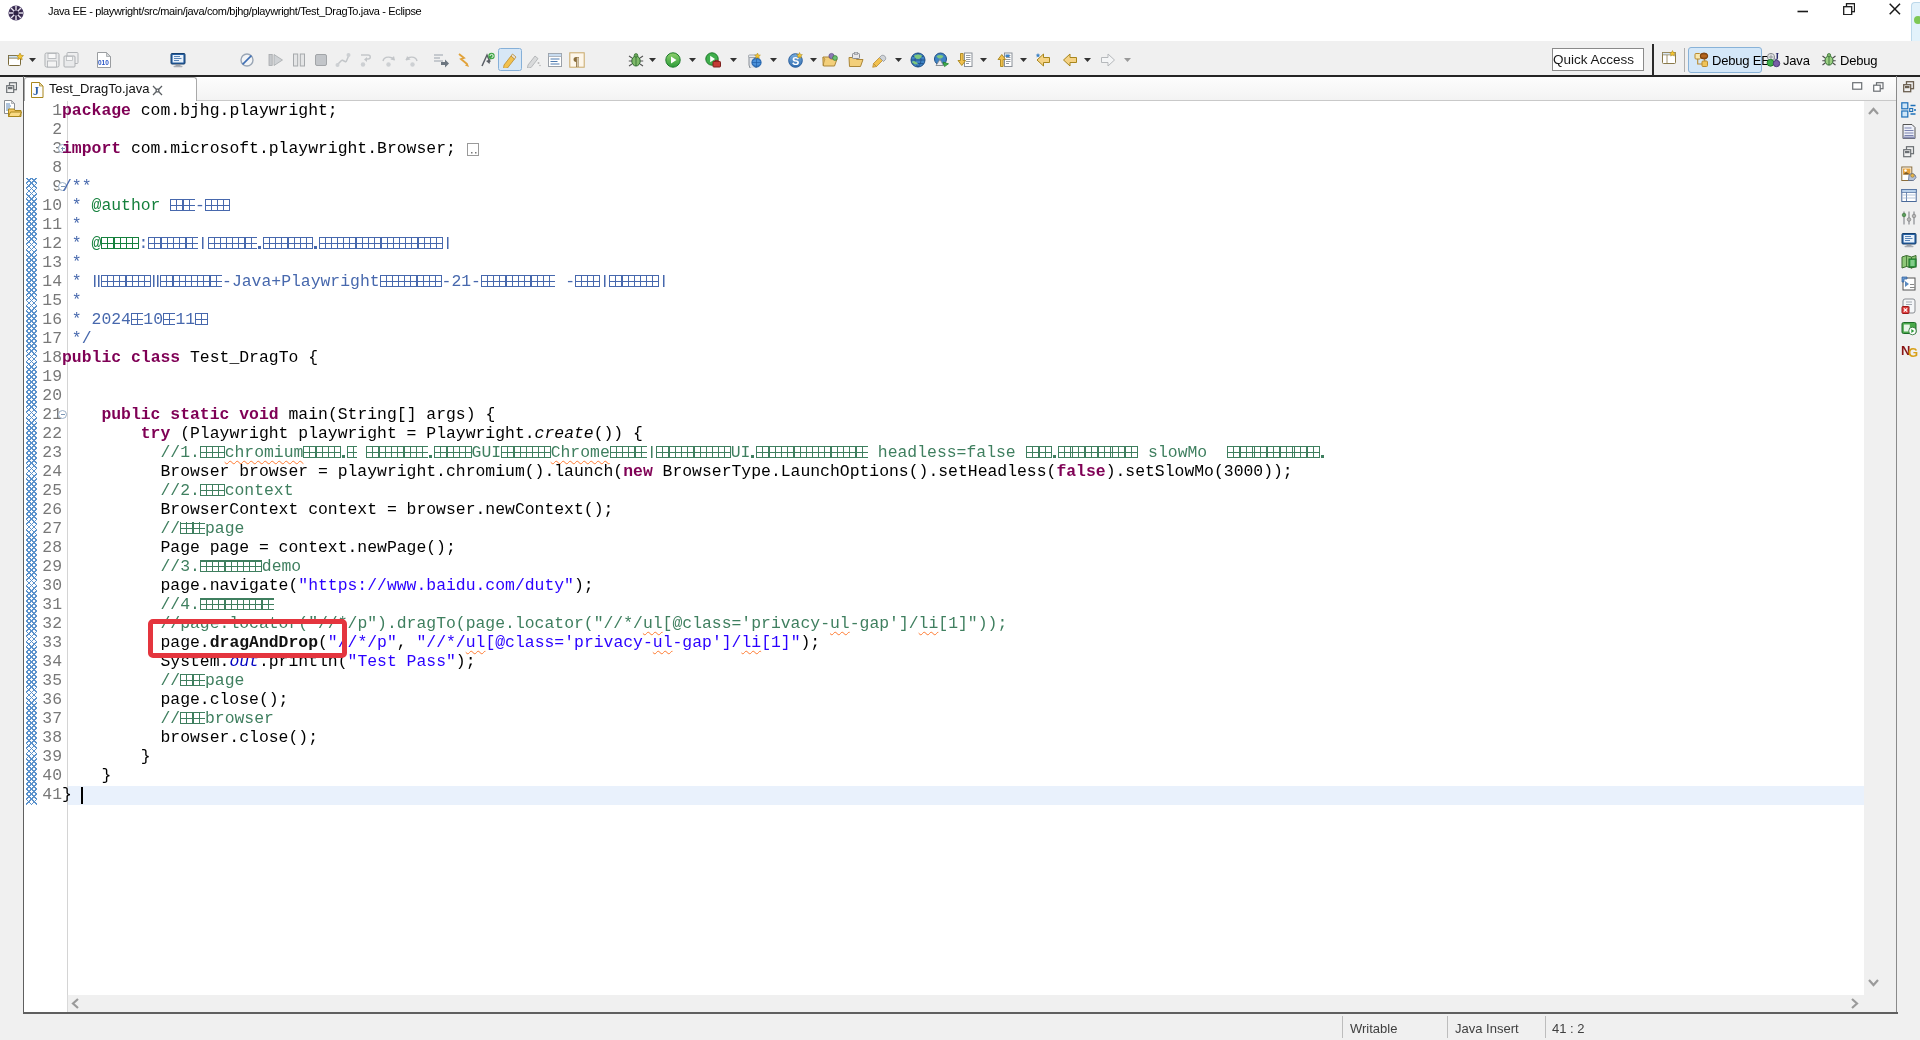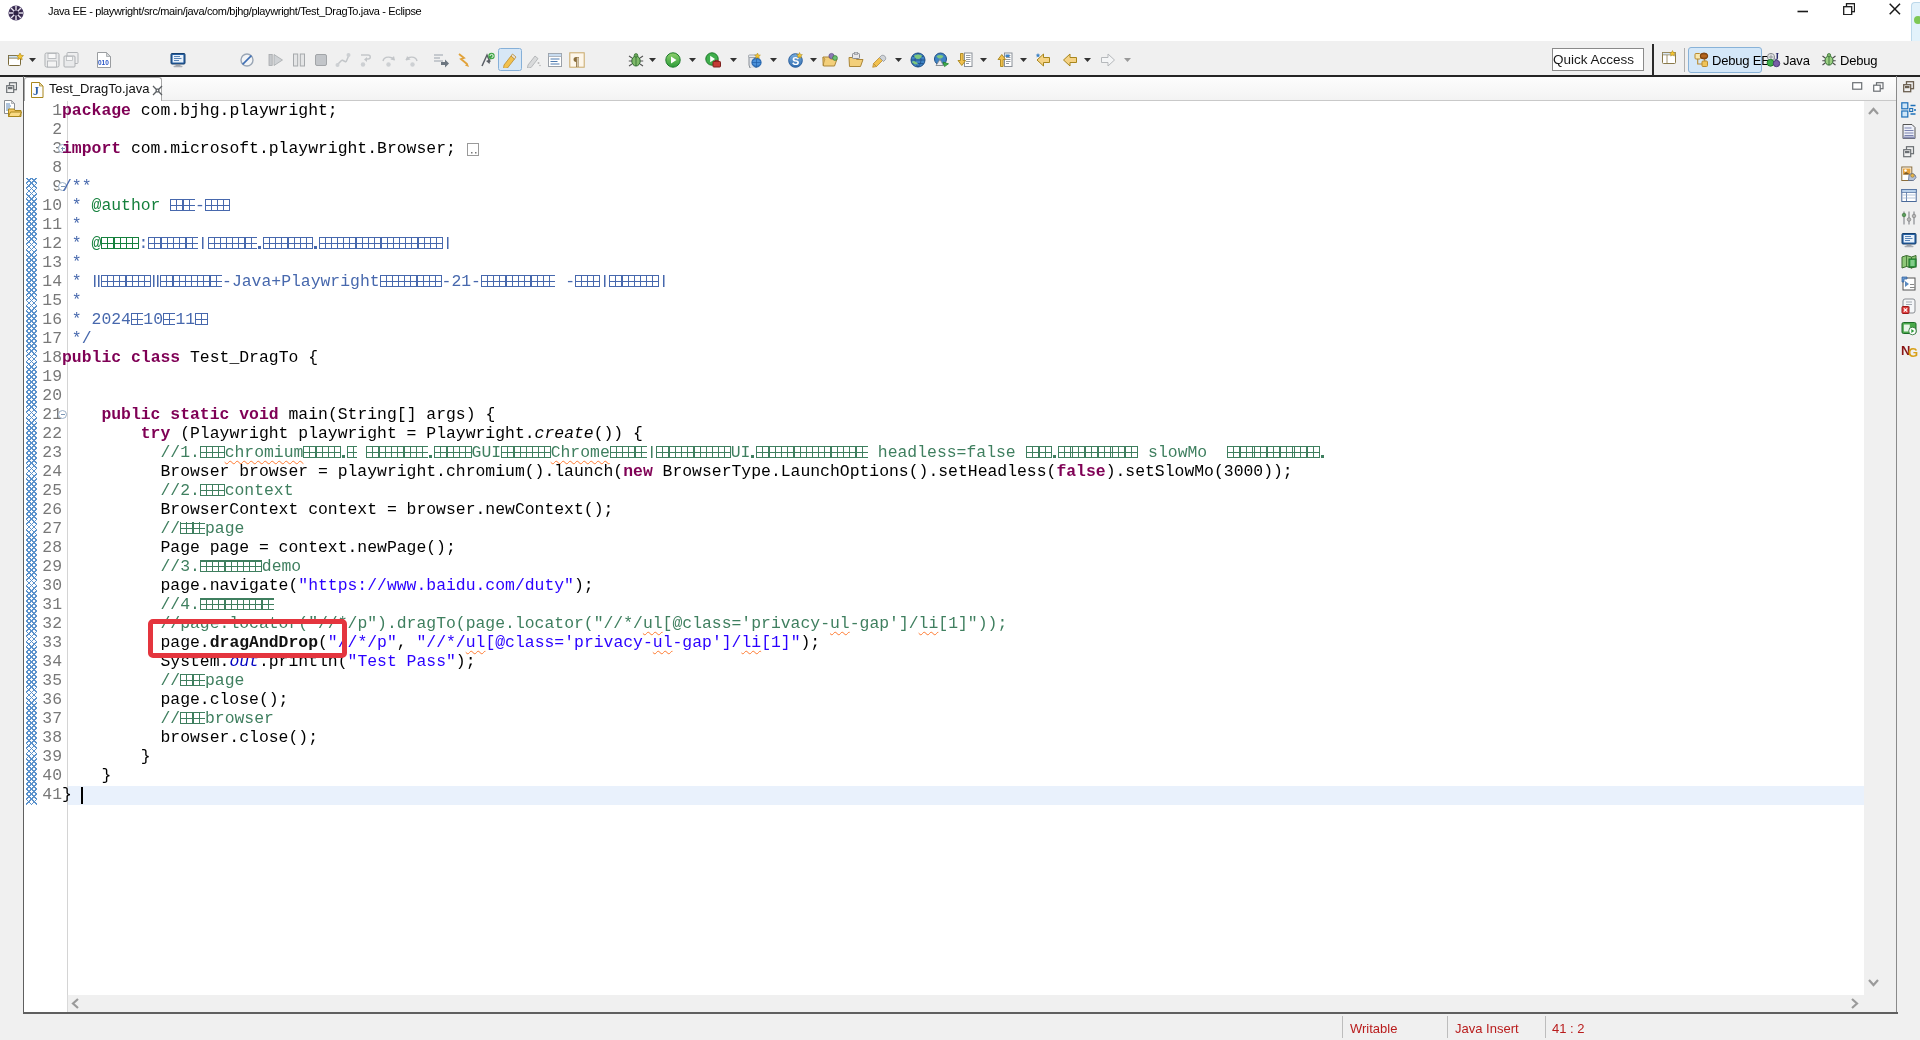--- a/index.html
+++ b/index.html
@@ -12,21 +12,21 @@
 #notif b {position:absolute;left:2px;top:13px;width:8px;height:8px;border-radius:50%;background:#7dc855}
 #toolbar {position:absolute;left:0;top:41px;width:1920px;height:34px;background:#f0f0f0}
 #blackline {position:absolute;left:0;top:75px;width:1920px;height:2px;background:#242424}
 #qa {position:absolute;left:1552px;top:48px;width:92px;height:23px;background:#fff;border:1px solid #8a8a8a;font-size:13.5px;color:#1a1a1a;line-height:21px;padding-left:0}
 #psep {position:absolute;left:1652px;top:44px;width:2px;height:32px;background:#2a2a2a}
 #psep2 {position:absolute;left:1684px;top:48px;width:1px;height:24px;background:#b0b0b0}
 #chip {position:absolute;left:1688px;top:47px;width:74px;height:26px;background:#d4e7f8;border:1px solid #88b2d8;border-radius:3px}
 .plabel {position:absolute;top:53px;font-size:13px;color:#000;letter-spacing:-0.2px}
 
 #tabstrip {position:absolute;left:24px;top:77px;width:1873px;height:24px;background:linear-gradient(#fdfdfd,#f3f3f3);border-bottom:1px solid #c9c9c9}
-#tab {position:absolute;left:24px;top:77px;width:138px;height:25px;background:#fff;border:1px solid #a9a9a9;border-bottom:none;border-radius:3px 3px 0 0}
+#tab {position:absolute;left:24px;top:77px;width:173px;height:25px;background:#fff;border:1px solid #a9a9a9;border-bottom:none;border-radius:3px 3px 0 0}
 #tab .txt {position:absolute;left:24px;top:3px;font-size:13px;color:#101010}
 
 #edge-l {position:absolute;left:23px;top:76px;width:1px;height:938px;background:#5f5f5f}
 #edge-r {position:absolute;left:1896px;top:76px;width:1px;height:938px;background:#8a8a8a}
 #edge-b {position:absolute;left:23px;top:1012px;width:1875px;height:2px;background:#5f5f5f}
 #editor {position:absolute;left:24px;top:101px;width:1840px;height:894px;background:#fff}
 #ruler {position:absolute;left:24px;top:101px;width:44px;height:894px;background:#fff;border-right:1px solid #d4d4d4}
 #qdiff {position:absolute;left:26px;top:178px;width:11px;height:627px;
   background:#fdfdfd;background-image:repeating-linear-gradient(45deg,#5b92cc 0 1.3px,rgba(0,0,0,0) 1.3px 3.6px),repeating-linear-gradient(-45deg,#5b92cc 0 1.3px,rgba(0,0,0,0) 1.3px 3.6px)}
 #curline {position:absolute;left:68px;top:786px;width:1796px;height:19px;background:#e9f1fc}
@@ -58,21 +58,21 @@
 .fold.plus:before {content:"";position:absolute;left:3px;top:1.5px;width:1px;height:4px;background:#7a96b5}
 .fold:after,.fold.plus:after {}
 #foldbox {position:absolute;left:467px;top:143px;width:12px;height:13px;border:1px solid #9a9a9a;background:#fff}
 #foldbox {background-image:linear-gradient(#777,#777),linear-gradient(#777,#777);background-repeat:no-repeat;background-size:1.5px 1.5px,1.5px 1.5px;background-position:3px 8px,7px 8px}
 
 #redrect {position:absolute;left:148px;top:619px;width:199px;height:39px;border:5px solid #e4353e;border-radius:5px}
 
 #vsb {position:absolute;left:1865px;top:101px;width:31px;height:911px;background:#f0f0f0}
 #hsb {position:absolute;left:68px;top:995px;width:1796px;height:17px;background:#f0f0f0}
 
-#status {position:absolute;left:0;top:1014px;width:1920px;height:17px;background:#f0f0f0;font-size:13px;color:#b91c1c}
+#status {position:absolute;left:0;top:1014px;width:1920px;height:17px;background:#f0f0f0;font-size:13px;color:#404040}
 #status .sep {position:absolute;top:2px;width:1px;height:22px;background:#bdbdbd}
 #status span {position:absolute;top:7px}
 </style></head>
 <body>
 <div id="title">
     <span class="txt">Java EE - playwright/src/main/java/com/bjhg/playwright/Test_DragTo.java - Eclipse</span>
   </div>
 <div id="notif">
     <b></b>
   </div>

